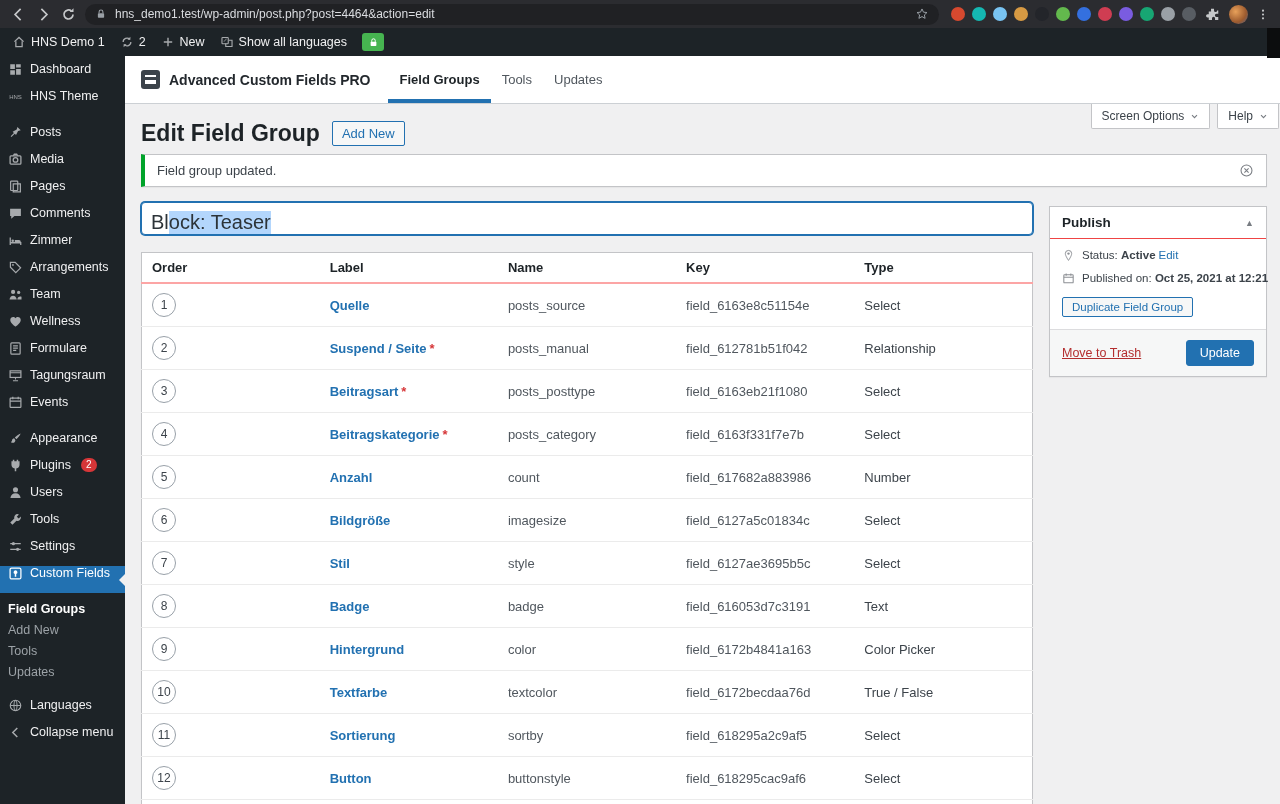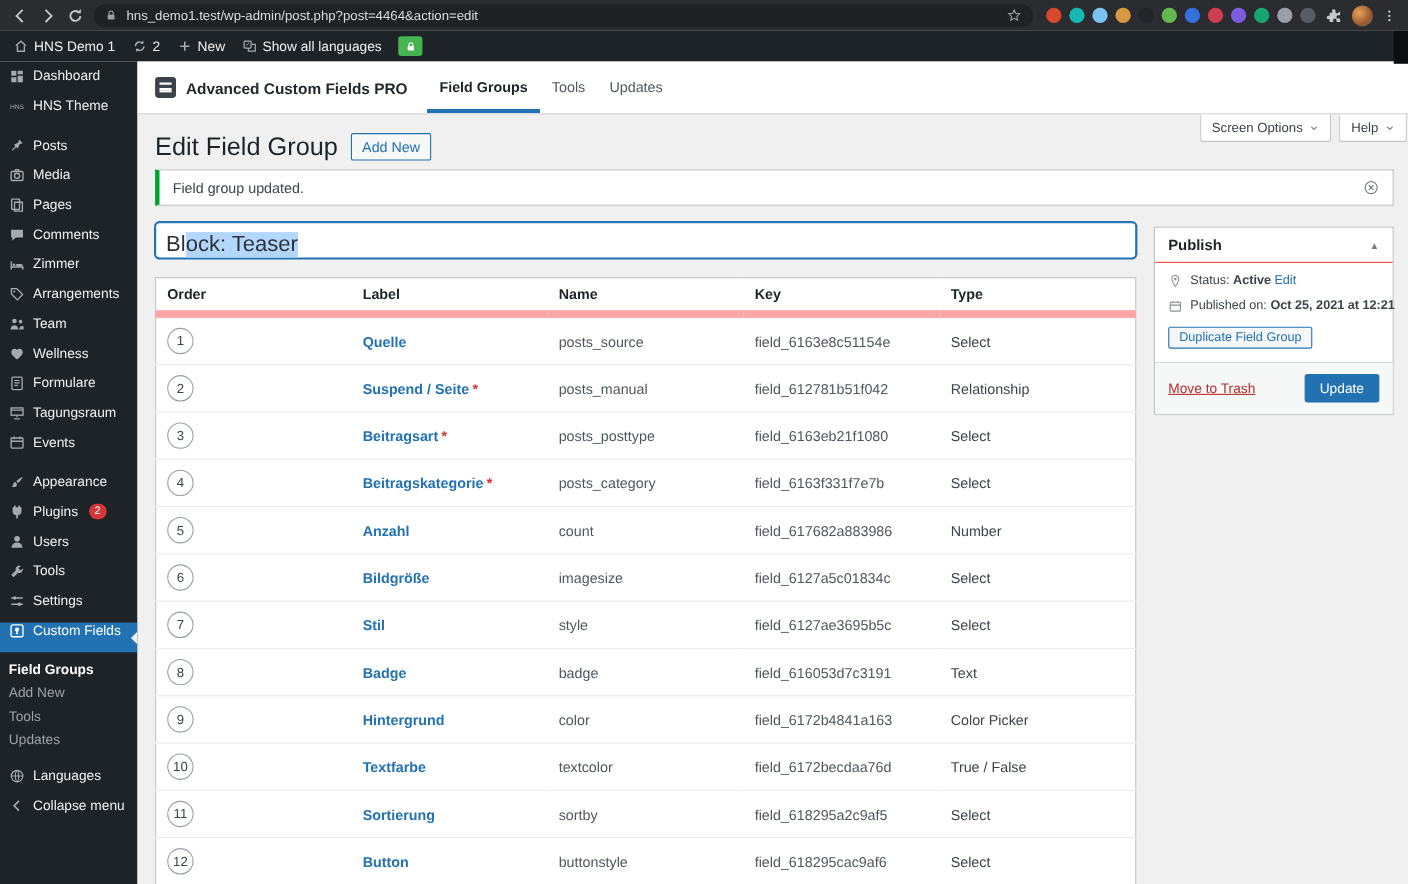--- a/index.html
+++ b/index.html
@@ -58,36 +58,36 @@
   .atab.active{color:#1d2327;font-weight:bold;box-shadow:inset 0 -4px 0 #2271b1}
 
   
   .screen-links{position:absolute;top:48px;right:1px;display:flex;gap:7px;z-index:5}
   .screen-link{background:#fff;border:1px solid #c3c4c7;border-top:none;padding:5px 10px;font-size:12px;color:#3c434a;border-radius:0 0 2px 2px;display:flex;align-items:center;gap:6px;cursor:pointer}
   .screen-caret{width:9px;height:9px;color:#787c82}
 
   
   .inner{padding:6px 13px 0 16px}
   .page-head{display:flex;align-items:center;gap:12px;margin-top:4px;height:38px}
-  .page-head h1{font-size:23px;font-weight:normal;color:#1d2327}
+  .page-head h1{font-size:23px;font-weight:bold;color:#1d2327}
   .add-new{border:1px solid #2271b1;color:#2271b1;background:#f6f7f7;padding:4px 9px;font-size:13px;border-radius:2px}
 
   .notice{background:#fff;border:1px solid #c3c4c7;border-left:4px solid #00a32a;box-shadow:0 1px 1px rgba(0,0,0,.04);padding:8px 12px;display:flex;align-items:center;margin:2px 0 15px;font-size:13px;color:#3c434a}
   .dismiss{margin-left:auto;width:15px;height:15px;color:#787c82;cursor:pointer}
 
   .cols{display:flex;gap:16px;align-items:flex-start}
   .col-left{width:892px;flex-shrink:0}
   .col-right{width:218px;flex-shrink:0;margin-top:4px}
 
   .title-input{height:33px;background:#fff;border:1px solid #2271b1;box-shadow:0 0 0 1px #2271b1;border-radius:4px;padding:0 9px;display:flex;align-items:flex-end;font-size:20px;color:#2c3338;margin-bottom:17px;cursor:text}
   .title-input .sel{background:#b3d6fc}
 
   
   .fields-table{width:100%;border-collapse:collapse;background:#fff;border:1px solid #c3c4c7;box-shadow:0 1px 1px rgba(0,0,0,.04)}
-  .fields-table th{width:20%;text-align:left;font-size:13px;font-weight:bold;color:#1d2327;padding:7px 10px;border-bottom:7px solid #fca5a5}
+  .fields-table th{width:20%;text-align:left;font-size:13px;font-weight:bold;color:#1d2327;padding:7px 10px;border-bottom:2px solid #fca5a5}
   .fields-table td{padding:9px 10px;border-bottom:1px solid #ebebeb;vertical-align:middle;font-size:13px}
   .ordnum{width:24px;height:24px;border:1px solid #98a0a8;border-radius:50%;display:flex;align-items:center;justify-content:center;font-size:12px;color:#3c434a;background:#fff;cursor:move}
   .flabel{color:#2271b1;font-weight:bold}
   .req{color:#d63638;margin-left:3px;font-weight:bold}
   .fname,.fkey{color:#50575e;font-size:12px}
   .ftype{color:#3c434a}
 
   
   .postbox{background:#fff;border:1px solid #c3c4c7;box-shadow:0 1px 1px rgba(0,0,0,.04)}
   .postbox-header{display:flex;align-items:center;justify-content:space-between;padding:8px 12px;border-bottom:1px solid #ef4444;cursor:pointer}

